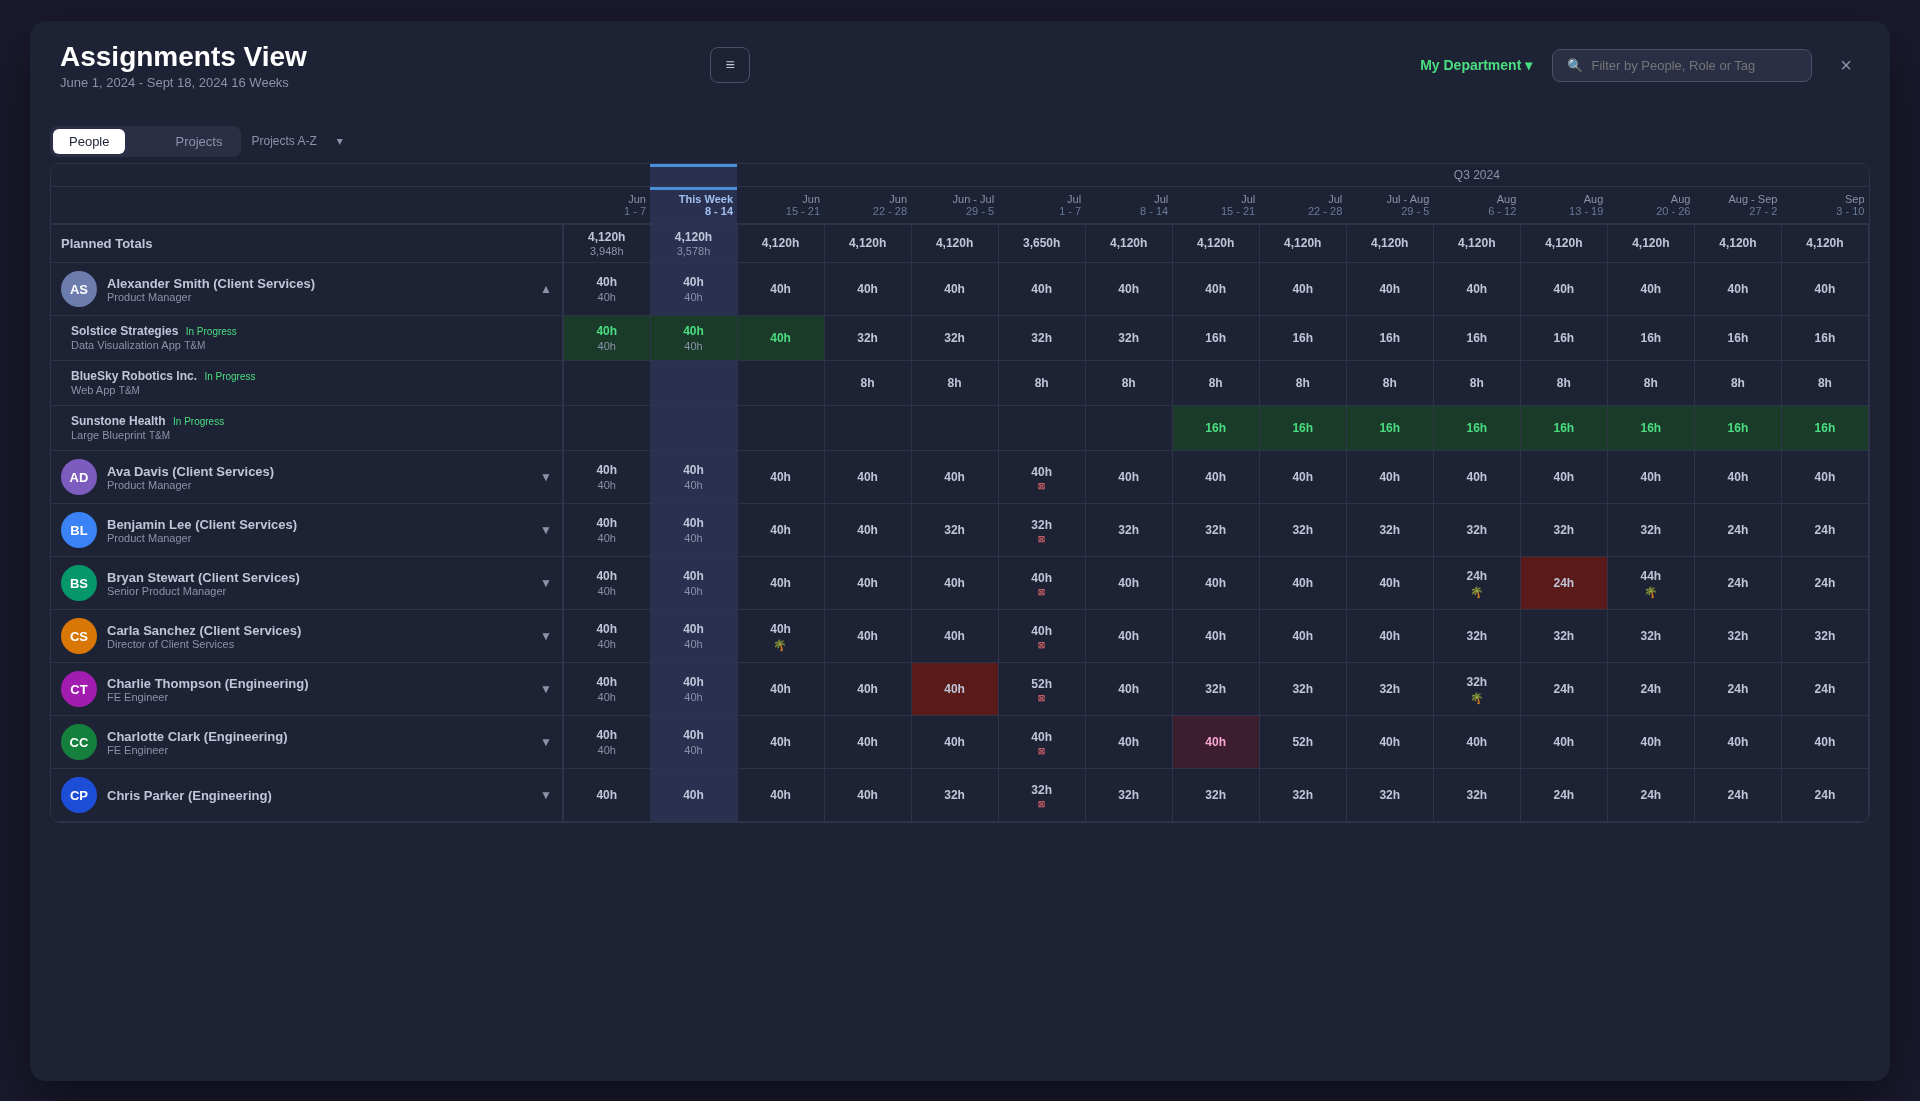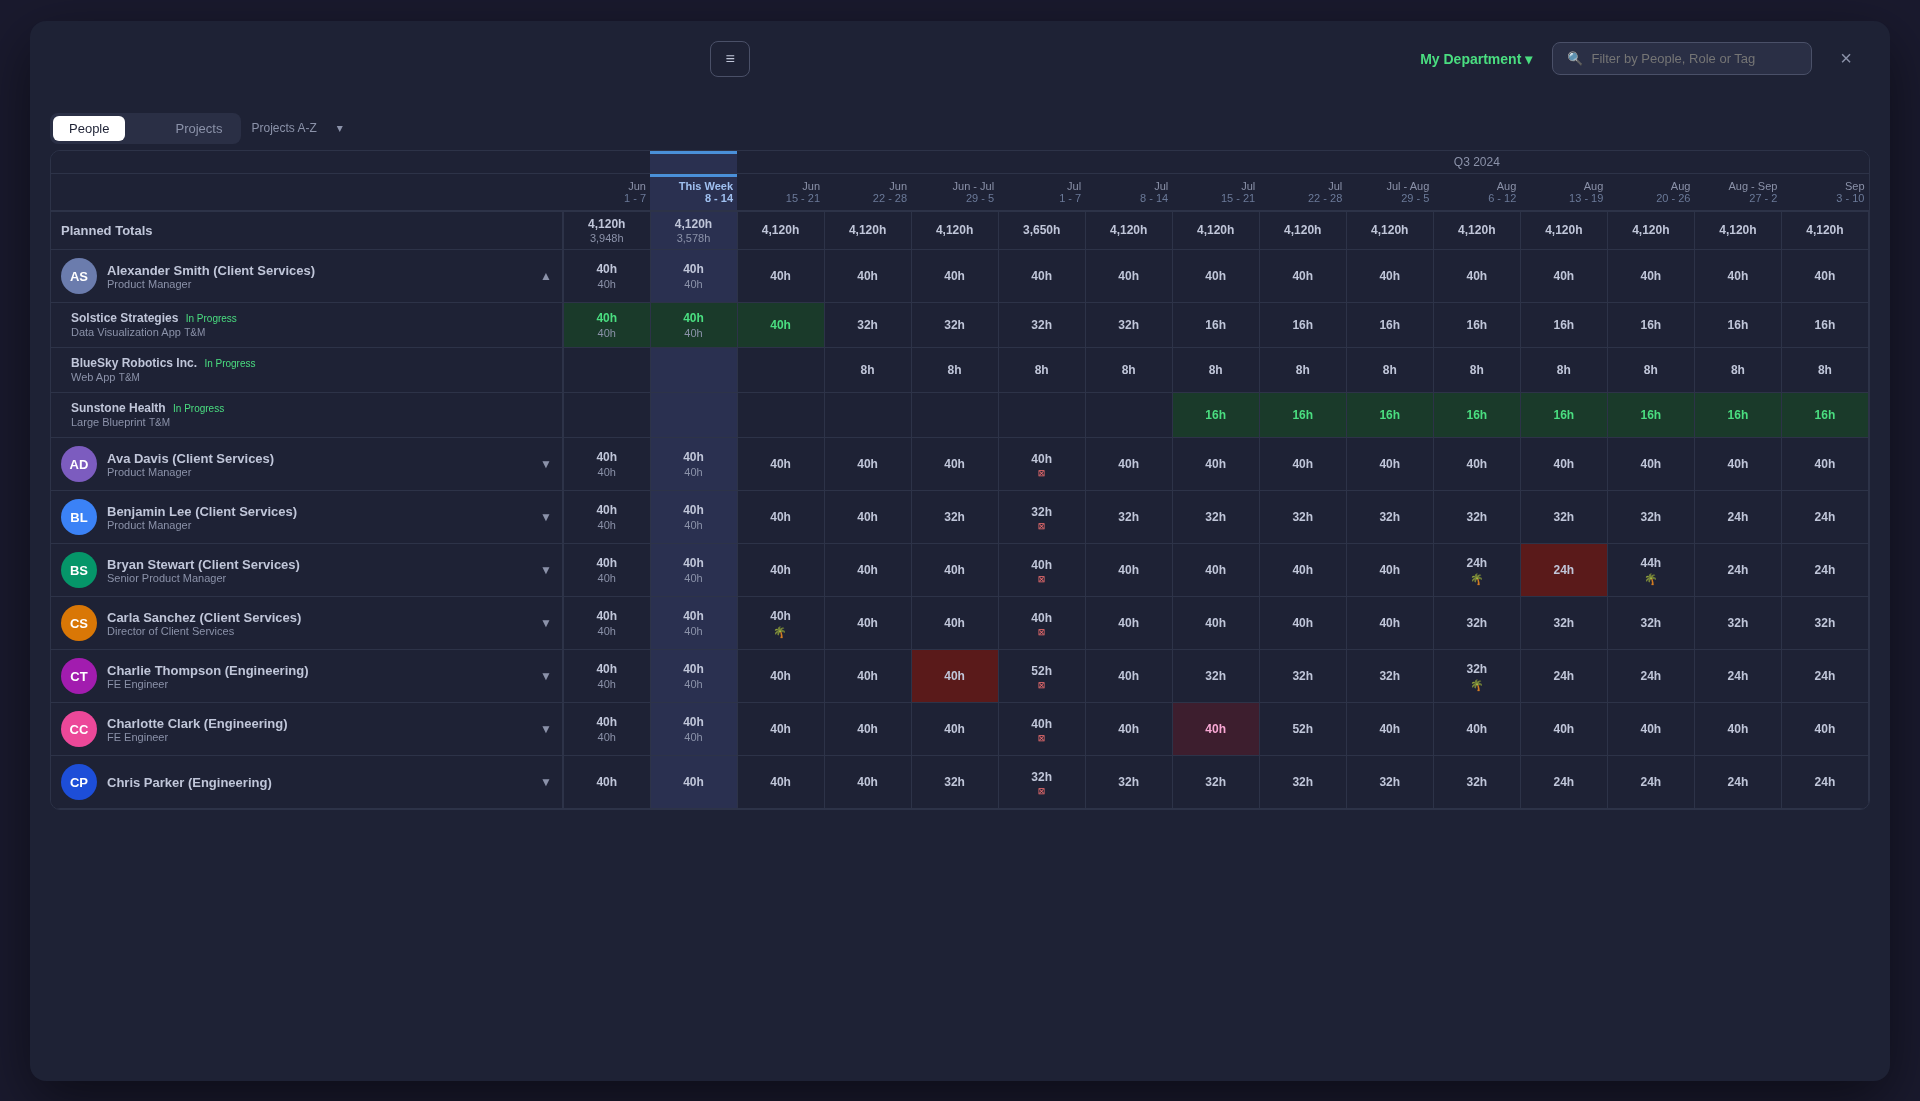--- a/index.html
+++ b/index.html
@@ -288,20 +288,22 @@
       color: #c0c6d9;
     }
   </style>
 </head>
 <body>
 
 <div class="app-window">
 
   <div class="title-bar">
     <div class="title-section">
+      <div class="app-title">Assignments View</div>
+      <div class="subtitle">June 1, 2024 - Sept 18, 2024  16 Weeks</div>
     </div>
     <button class="filter-btn">≡</button>
     <div style="flex:1"></div>
     <div class="dept-selector">
       <span>My Department</span>
       <span>▾</span>
     </div>
     <div class="search-box">
       <span>🔍</span>
       <input type="text" placeholder="Filter by People, Role or Tag" style="">
@@ -903,21 +905,21 @@
               <td class="cell">
                 <div class="hours-top">24h</div>
               </td>
               <td class="cell">
                 <div class="hours-top">24h</div>
               </td>
             </tr>
             <tr>
               <td class="people-col">
                 <div class="person-info">
-    <div class="avatar" style="background:#ec4899">CC</div>
+    <div class="avatar" style="background:#15803d">CC</div>
     <div>
       <div class="person-name">Charlotte Clark (Engineering)</div>
       <div class="person-role">FE Engineer</div>
     </div>
     <button class="expand-btn">▼</button>
   </div>
               </td>
               <td class="cell">
                 <div class="hours-top">40h</div>
                 <div class="hours-bottom">40h</div>

